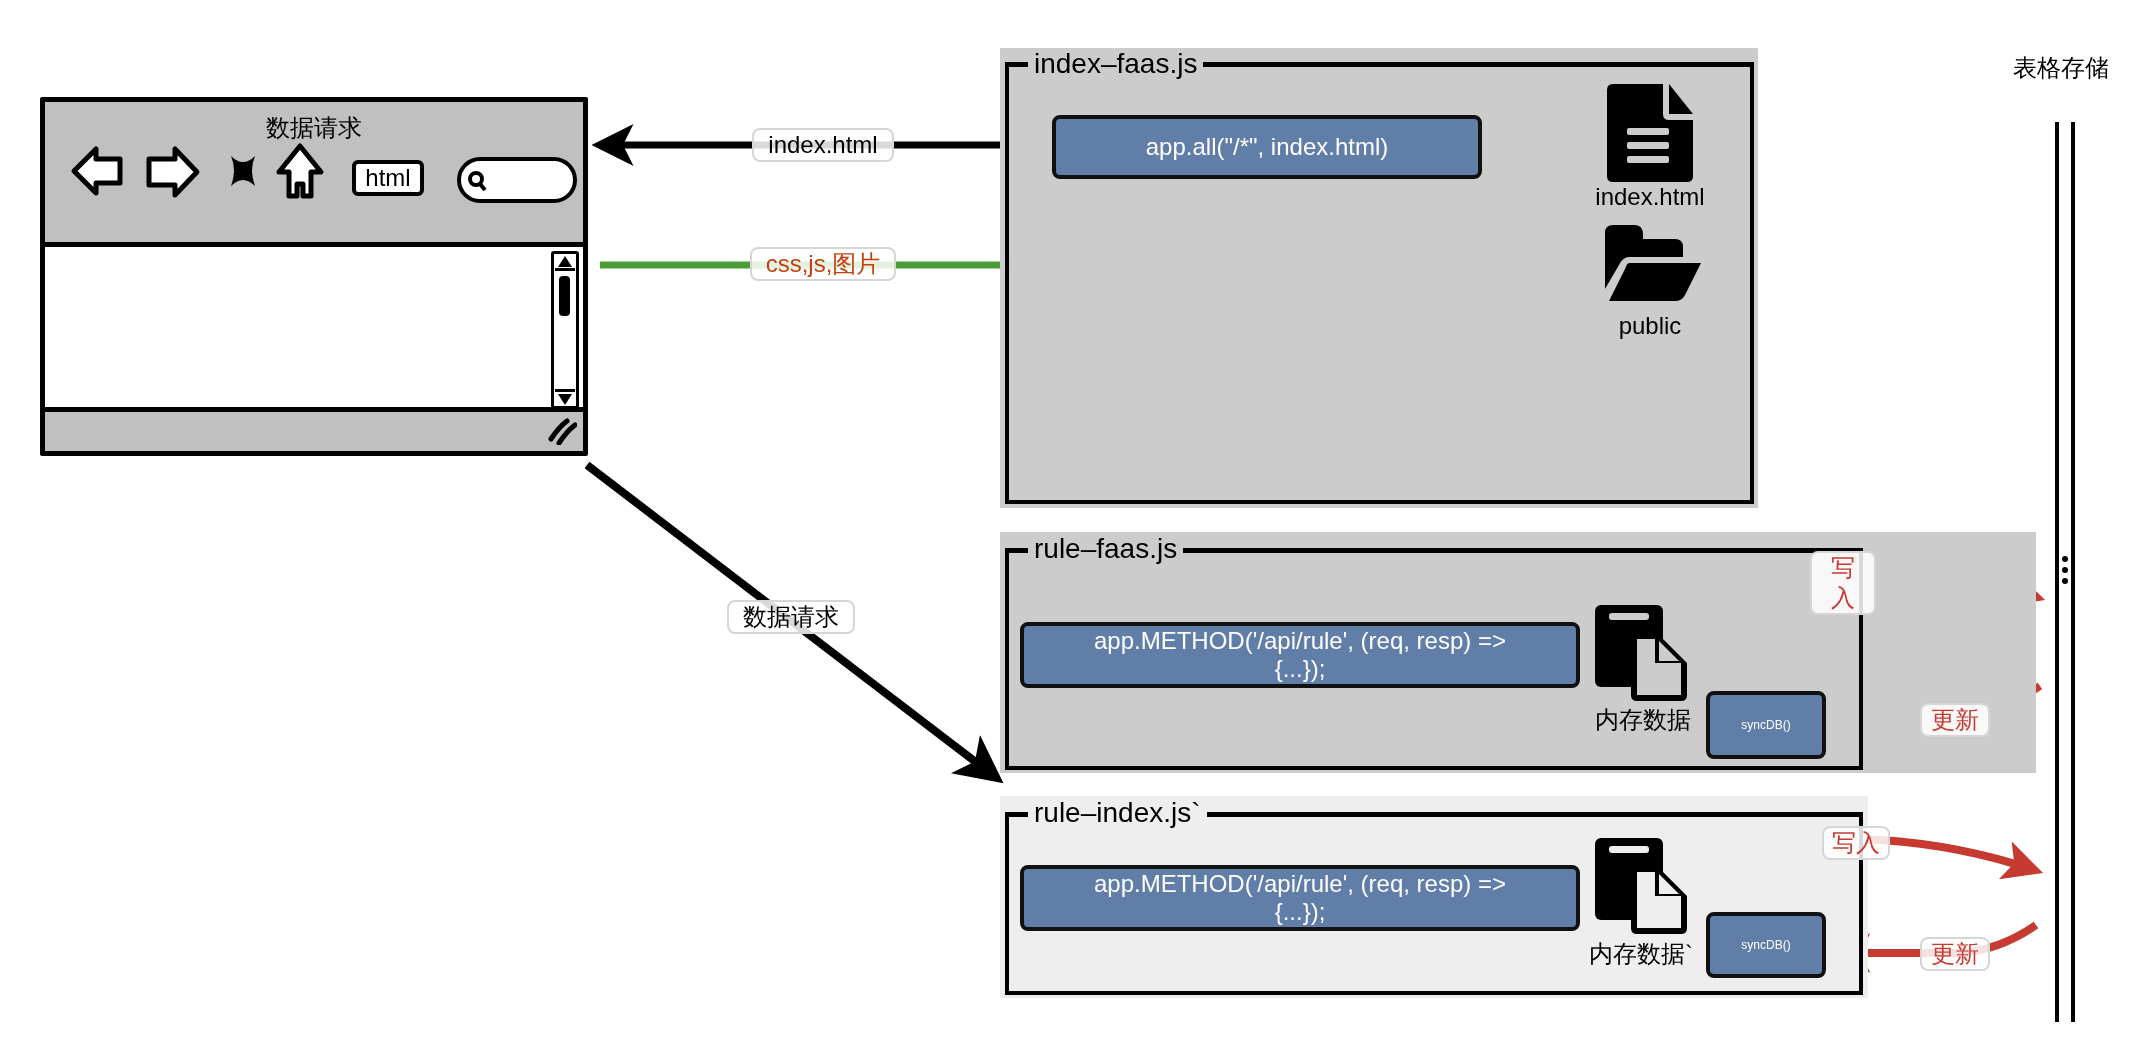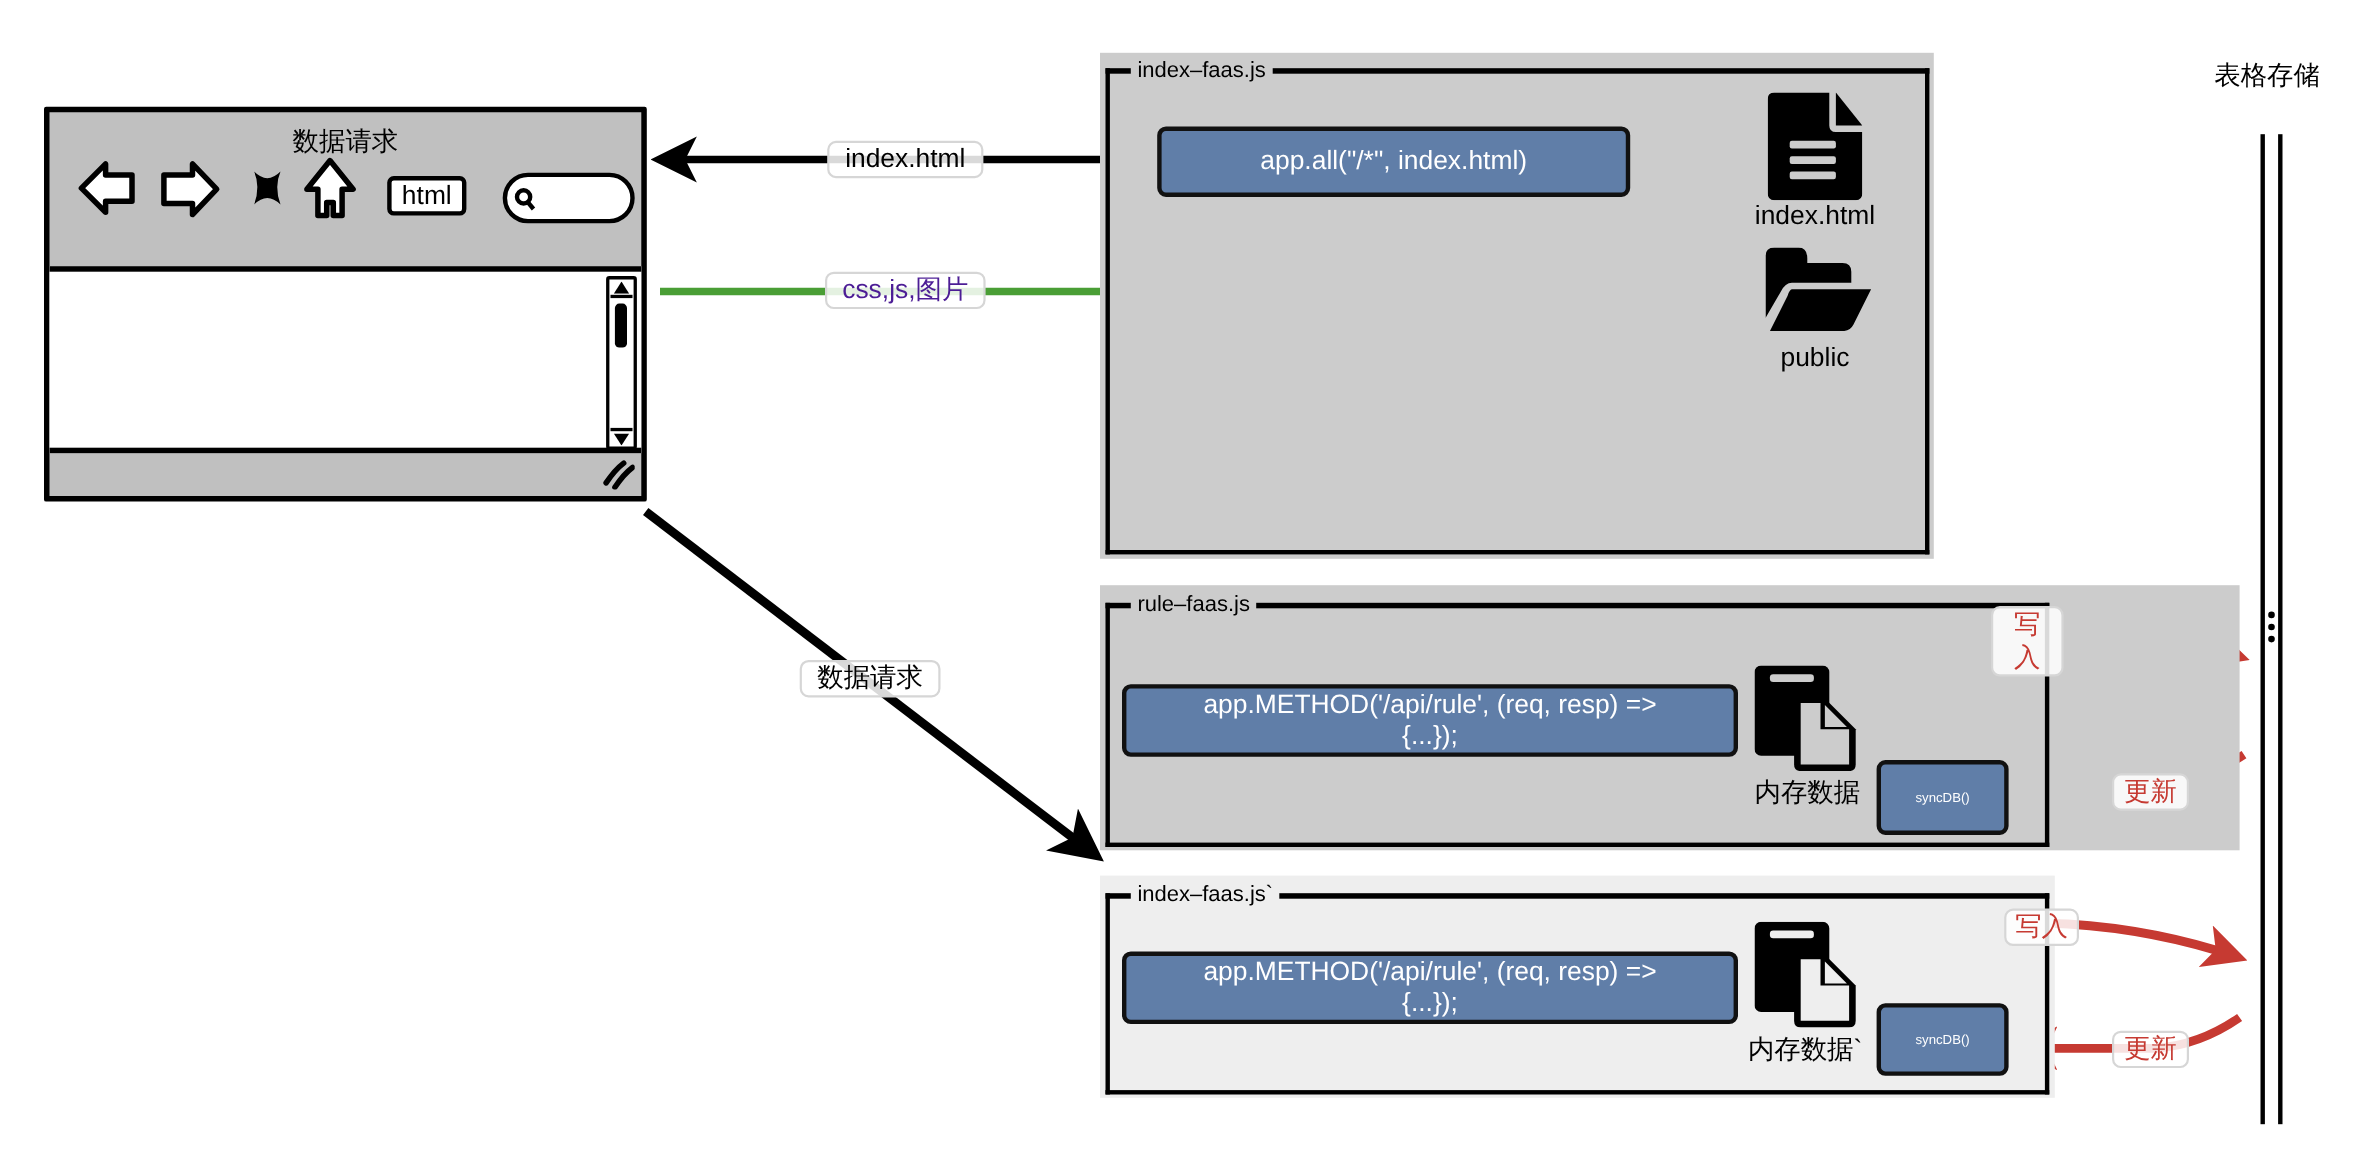--- a/index.html
+++ b/index.html
@@ -22,21 +22,21 @@
   .http-box { left: 307px; top: 58px; width: 72px; height: 36px; background: #fff; border: 4px solid #000;
               border-radius: 6px; box-sizing: border-box; font-size: 24px; line-height: 28px; text-align: center; }
   .search-pill { left: 412px; top: 55px; width: 120px; height: 46px; background: #fff; border: 4px solid #000;
                  border-radius: 24px; box-sizing: border-box; }
 
   
   .panel { background: #cccccc; }
   .panel-light { background: #eeeeee; }
   .panel-frame { border: 4px solid #000; border-top: none; box-sizing: border-box; }
   .panel-topline { height: 5px; background: #000; }
-  .panel-title { font-size: 20px; padding: 0 6px; line-height: 28px; }
+  .panel-title { font-size: 28px; padding: 0 6px; line-height: 28px; }
 
   .code-box { background: #607ea8; border: 4px solid #111; border-radius: 8px; color: #fff;
               box-sizing: border-box; display: flex; align-items: center; justify-content: center;
               text-align: center; font-size: 24px; line-height: 28px; }
   .code-small { font-size: 12px; }
 
   .edge-label { background: rgba(255,255,255,0.85); border: 2px solid #d6d6d6; border-radius: 8px;
                 font-size: 24px; line-height: 30px; padding: 0 8px; box-sizing: border-box; text-align: center; }
 
   .icon-label { font-size: 24px; text-align: center; }
@@ -106,21 +106,21 @@
       </div>
     </div>
   </div>
   <svg class="abs" style="right:6px;bottom:6px;" width="30" height="28" viewBox="0 0 30 28">
     <path d="M4,22 Q12,10 20,4" stroke="#000" stroke-width="5" fill="none" stroke-linecap="round"></path>
     <path d="M12,26 Q20,14 28,8" stroke="#000" stroke-width="5" fill="none" stroke-linecap="round"></path>
   </svg>
 </div>
 
 <div class="abs edge-label" style="left:752px;top:128px;width:142px;">index.html</div>
-<div class="abs edge-label" style="left:750px;top:247px;width:146px;color:#4c1d95;">css,js,图片</div>
+<div class="abs edge-label" style="left:750px;top:247px;width:146px;color:#c2410c;">css,js,图片</div>
 <div class="abs edge-label" style="left:727px;top:600px;width:128px;text-align:center;">数据请求</div>
 
 <div class="abs panel" style="left:1000px;top:48px;width:758px;height:460px;">
   <div class="abs panel-topline" style="left:5px;top:14px;width:749px;"></div>
   <div class="abs panel-frame" style="left:5px;top:14px;width:749px;height:442px;"></div>
   <div class="abs panel-title panel" style="left:28px;top:2px;">index–faas.js</div>
 
   <div class="abs code-box" style="left:52px;top:67px;width:430px;height:64px;">app.all("/*", index.html)</div>
 
   <svg class="abs" style="left:607px;top:36px;" width="86" height="98" viewBox="0 0 86 98">
@@ -154,21 +154,21 @@
     <path d="M42,34 L60,34 L60,58 L86,58 L86,90 L42,90 Z" fill="#ccc"></path>
     <path d="M64,36 L84,56 L64,56 Z" fill="#ccc"></path>
   </svg>
   <div class="abs icon-label" style="left:580px;top:172px;width:126px;">内存数据</div>
   <div class="abs code-box code-small" style="left:706px;top:159px;width:120px;height:68px;">syncDB()</div>
 </div>
 
 <div class="abs panel-light" style="left:1000px;top:796px;width:868px;height:202px;">
   <div class="abs panel-topline" style="left:5px;top:16px;width:858px;"></div>
   <div class="abs panel-frame" style="left:5px;top:16px;width:858px;height:183px;"></div>
-  <div class="abs panel-title panel-light" style="left:28px;top:3px;">index–faas.js`</div>
+  <div class="abs panel-title panel-light" style="left:28px;top:3px;">rule–index.js`</div>
   <div class="abs code-box" style="left:20px;top:69px;width:560px;height:66px;flex-direction:column;">
     <span>app.METHOD('/api/rule', (req, resp) =&gt;</span>
     <span>{...});</span>
   </div>
   <svg class="abs" style="left:595px;top:42px;" width="96" height="96" viewBox="0 0 96 96">
     <rect x="0" y="0" width="68" height="82" rx="6" fill="#000"></rect>
     <rect x="14" y="8" width="40" height="7" rx="3" fill="#eee"></rect>
     <path d="M36,28 L62,28 L92,58 L92,90 Q92,96 86,96 L42,96 Q36,96 36,90 Z" fill="#000"></path>
     <path d="M42,34 L60,34 L60,58 L86,58 L86,90 L42,90 Z" fill="#eee"></path>
     <path d="M64,36 L84,56 L64,56 Z" fill="#eee"></path>

